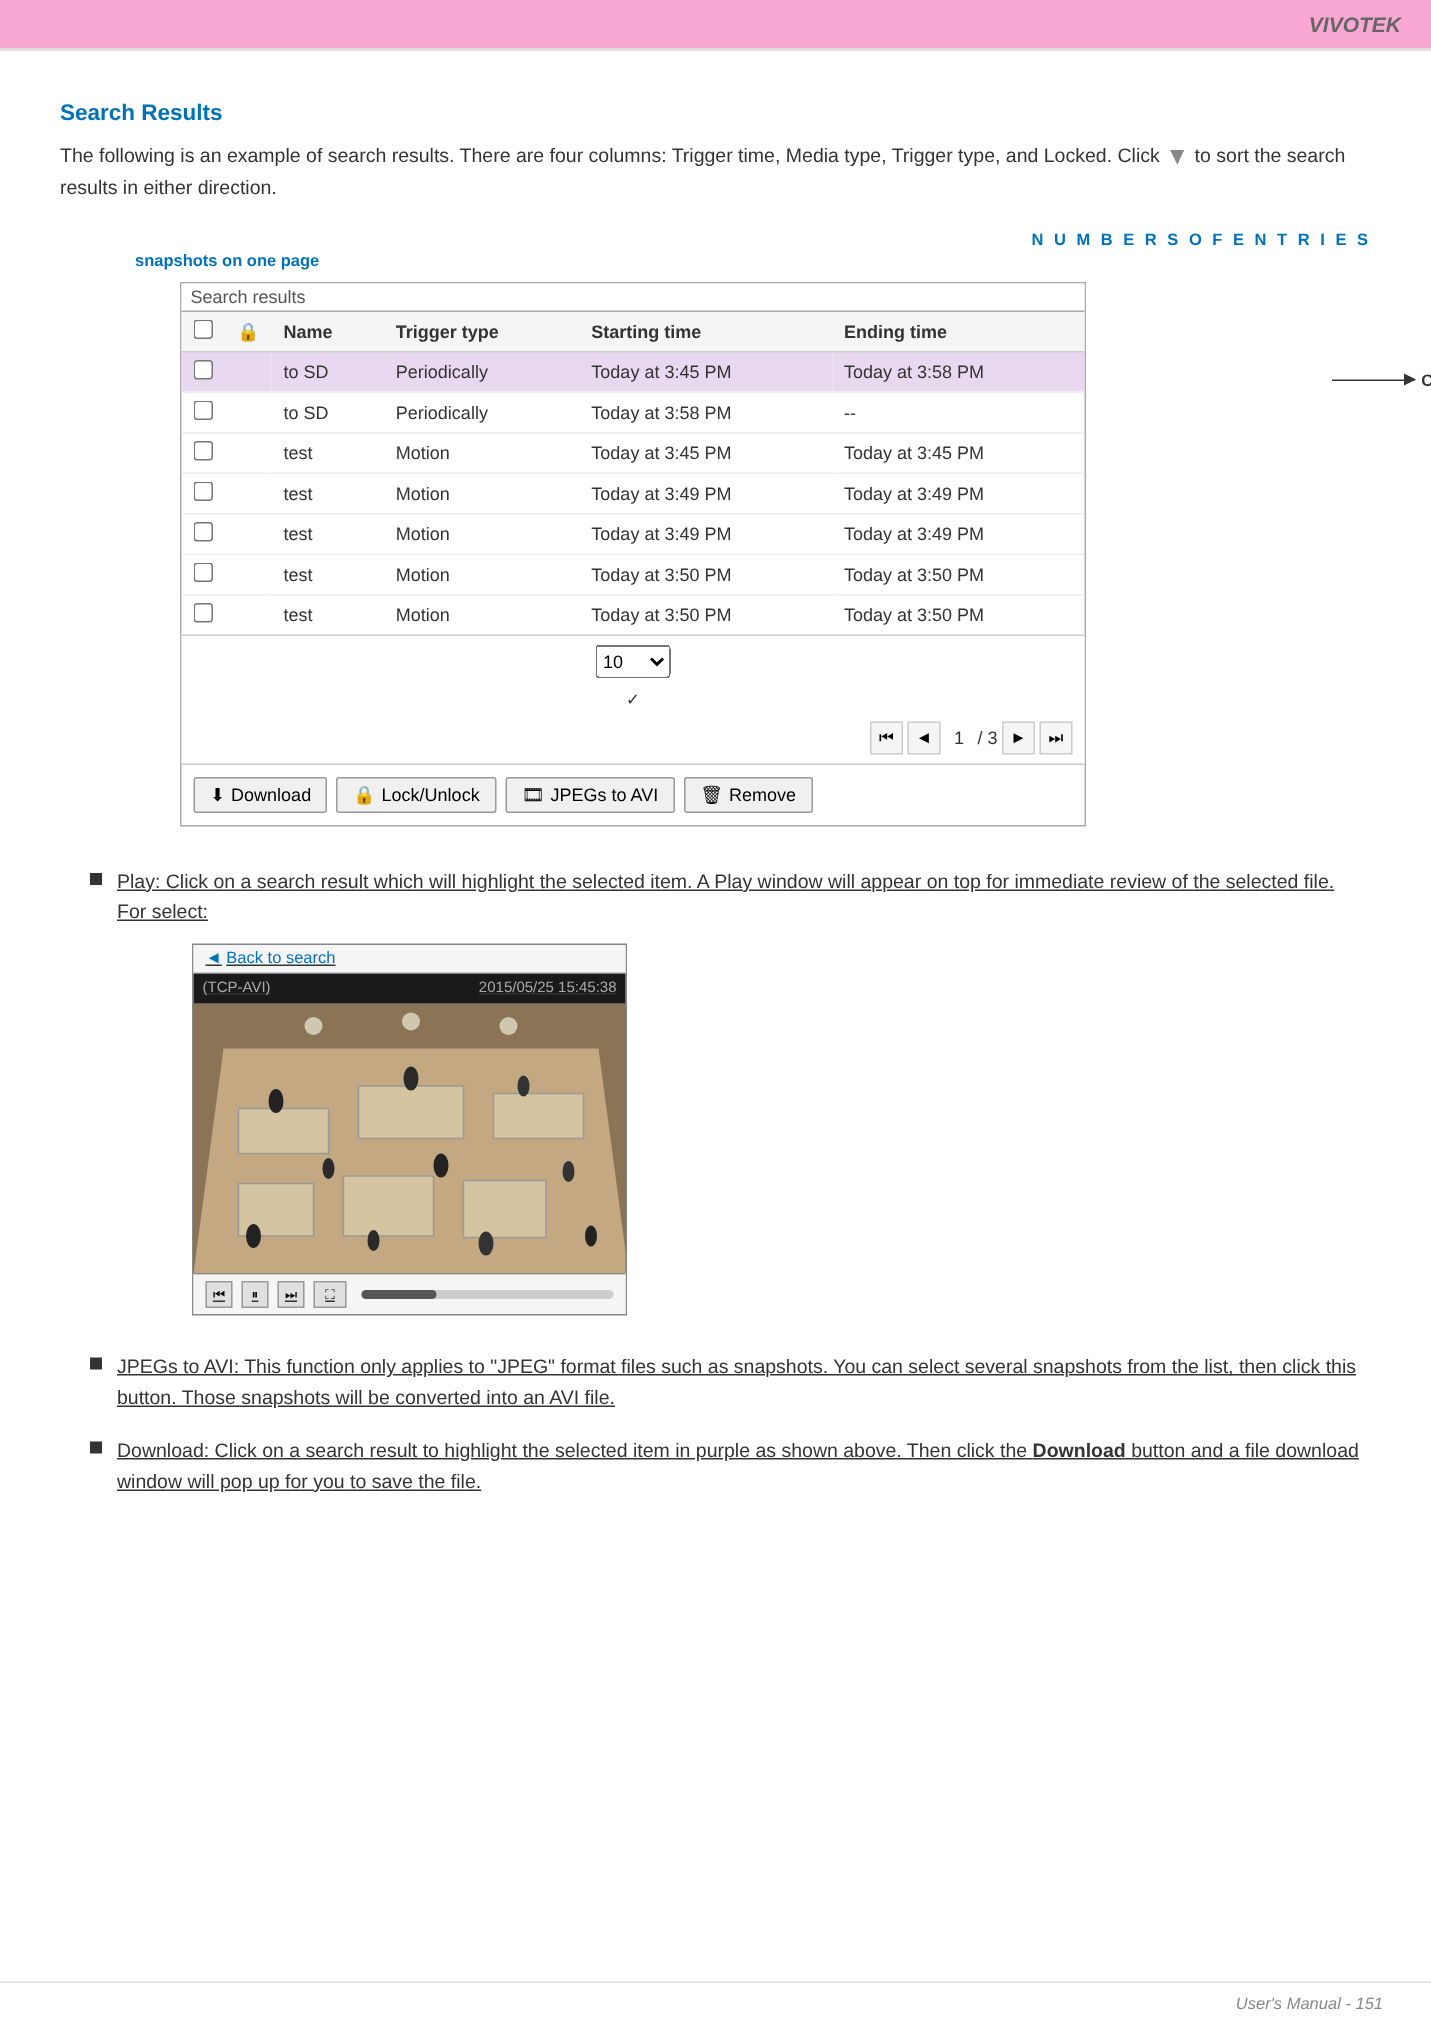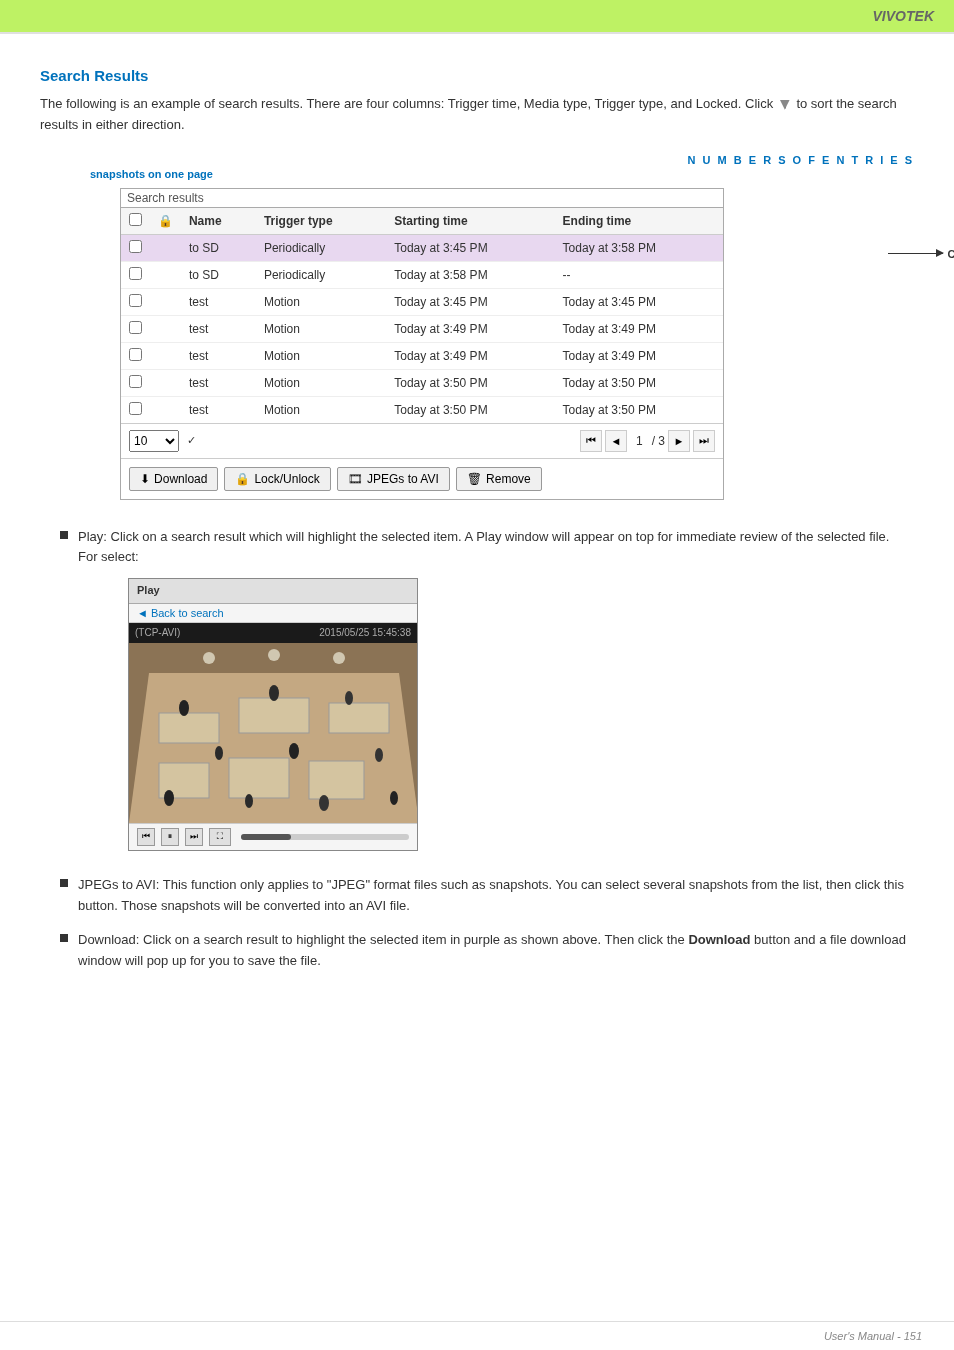--- a/index.html
+++ b/index.html
@@ -7,21 +7,21 @@
       font-family: Arial, sans-serif;
       font-size: 13px;
       color: #333;
       background: #fff;
       width: 954px;
       min-height: 1350px;
       position: relative;
     }
     
     .header {
-      background: #bef264;
+      background: #f9a8d4;
       border-bottom: 2px solid #e0e0e0;
       padding: 8px 20px;
       display: flex;
       justify-content: flex-end;
       align-items: center;
     }
     .brand {
       font-style: italic;
       font-weight: bold;
       font-size: 14px;
@@ -114,20 +114,21 @@
       height: 13px;
     }
     
     .pagination-row {
       display: flex;
       align-items: center;
       padding: 6px 8px;
       border-top: 1px solid #ccc;
       gap: 8px;
       background: #fff;
+      flex-direction: column;
     }
     .per-page-select {
       width: 50px;
       height: 22px;
       font-size: 12px;
     }
     .pagination-controls {
       display: flex;
       align-items: center;
       margin-left: auto;
@@ -429,33 +430,30 @@
     </div>
 
     <div style="position:absolute; right:-170px; top:60px; display:flex; align-items:center; gap:4px;">
       <div style="width:55px;height:1px;background:#333;position:relative;">
         <div style="position:absolute;right:-1px;top:-4px;width:0;height:0;border-left:8px solid #333;border-top:4px solid transparent;border-bottom:4px solid transparent;"></div>
       </div>
       <span style="font-size:11px;font-weight:bold;white-space:nowrap;">Click to open a live view</span>
     </div>
   </div>
 
-  <ul class="bullet-list" style="margin-left: 20px; margin-top: 27px;">
+  <ul class="bullet-list" style="margin-left: 20px; margin-top: 27px; text-decoration: underline;">
 
     <li>
       <div class="bullet-square"></div>
       <div>
         <span>Play: Click on a search result which will highlight the selected item. A Play window will appear on top for immediate review of the selected file.</span>
         <br>
         <span>For select:</span>
         
         <div class="play-window">
-          <div class="play-title-bar">
-            <span>Play</span>
-          </div>
           <div class="play-toolbar">
             <button class="back-btn">
               <span>◄</span>
               <span>Back to search</span>
             </button>
           </div>
           <div style="background:#1a1a1a; padding:2px 6px; display:flex; justify-content:space-between; align-items:center;">
             <span style="font-size:10px;color:#aaa;">(TCP-AVI)</span>
             <span style="font-size:10px;color:#aaa;">2015/05/25 15:45:38</span>
           </div>

